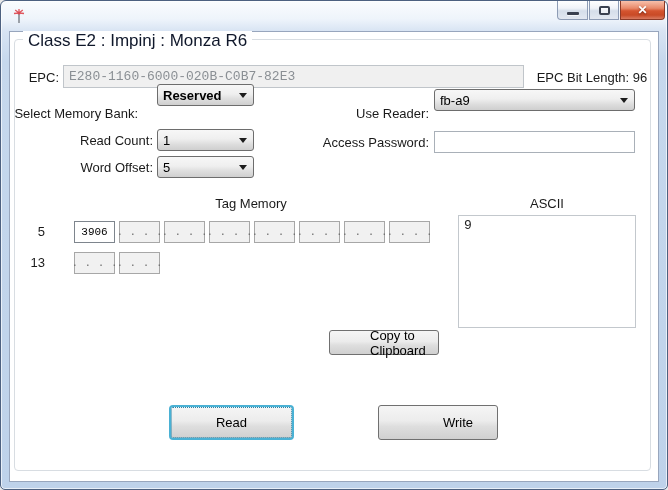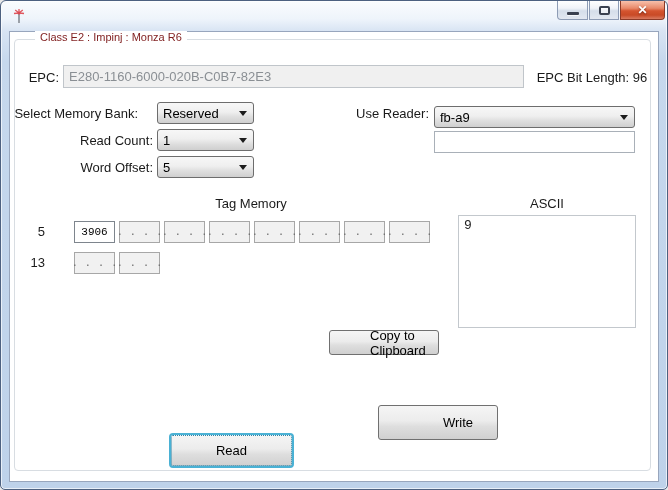--- a/index.html
+++ b/index.html
@@ -37,30 +37,30 @@
     background:linear-gradient(180deg,#f7c0ab,#e8896a 40%,#d4542f 55%,#c94a26 78%,#d97a60);}
   .glyph-min{width:12px;height:3px;background:#3a4150;margin-top:7px;border-radius:1px;box-shadow:0 1px 0 rgba(255,255,255,.7);}
   .glyph-max{width:11px;height:9px;border:2px solid #3a4150;border-radius:2px;background:rgba(255,255,255,.55);box-sizing:border-box;}
   .glyph-close{font-size:12px;font-weight:700;color:#ffffff;text-shadow:0 1px 2px rgba(70,12,0,.65);line-height:1;}
   
   .groupbox{
     position:absolute;left:13px;top:38px;width:637px;height:432px;box-sizing:border-box;
     border:1px solid #d8dde2;border-radius:4px;z-index:2;
   }
   .groupbox-title{
-    position:absolute;left:20px;top:-9px;background:#ffffff;padding:0 5px;
-    font-size:11px;color:#7f1d1d;white-space:nowrap;
+    position:absolute;left:8px;top:-9px;background:#ffffff;padding:0 5px;
+    font-size:17px;color:#0f172a;white-space:nowrap;
   }
   
   .lbl{position:absolute;font-size:13px;color:#1a1a1a;text-align:right;white-space:nowrap;z-index:3;}
   .static{position:absolute;font-size:13px;color:#1a1a1a;white-space:nowrap;z-index:3;}
   .tb{
     position:absolute;box-sizing:border-box;height:23px;z-index:3;
     background:#ffffff;border:1px solid #a9b0b8;
-    font-family:Liberation Sans, sans-serif;font-size:13px;color:#000;
+    font-family:Liberation Mono, monospace;font-size:13px;color:#000;
     padding:0 5px;outline:none;
   }
   .tb-disabled{background:#f0f0f0;border-color:#c0c5ca;color:#8a8f94;}
   .combo{
     position:absolute;height:22px;box-sizing:border-box;z-index:3;
     border:1px solid #6d6d6d;border-radius:3px;
     background:linear-gradient(180deg,#f7f7f7,#efefef 45%,#dedede 70%,#cfcfcf);
     font-size:13px;color:#000;display:flex;align-items:center;
     padding:0 18px 0 5px;cursor:default;
   }
@@ -85,21 +85,21 @@
     font-family:"Liberation Mono",monospace;font-size:13px;color:#222;padding:2px 5px;
   }
   
   .btn{
     position:absolute;box-sizing:border-box;z-index:3;
     border:1px solid #707070;border-radius:3px;
     background:linear-gradient(180deg,#f5f5f5,#ececec 45%,#dedede 62%,#d0d0d0);
     font-family:"Liberation Sans",sans-serif;font-size:13px;color:#000;
     display:flex;align-items:center;justify-content:center;cursor:default;padding-left:40px;
   }
-  .btn-focused{border:2px solid #4ab1d4;border-radius:4px;padding:0;margin-top:28px;}
+  .btn-focused{border:2px solid #4ab1d4;border-radius:4px;padding:0;}
   .focus-ring{position:absolute;inset:0;border:1px dotted #2f84a6;border-radius:2px;display:flex;align-items:center;justify-content:center;}
   .status{
     position:absolute;left:35px;top:356px;width:600px;height:22px;box-sizing:border-box;z-index:3;
     background:#f0f0f0;border:1px solid #c6c6c6;
     display:flex;align-items:center;padding:0 6px;
     font-family:"Liberation Mono",monospace;font-size:13px;color:#0b8040;white-space:pre;
   }
 </style>
 </head>
 <body>
@@ -131,43 +131,44 @@
 
   <div class="groupbox">
     <span class="groupbox-title">Class E2 : Impinj : Monza R6</span>
   </div>
 
   <div class="lbl" style="left:20px;width:38px;top:69px;">EPC:</div>
   <input class="tb tb-disabled" style="left: 62px; top: 64px; width: 461px;" disabled="" value="E280-1160-6000-020B-C0B7-82E3">
   <div class="static" style="left:528px;top:69px;width:126px;text-align:center;">EPC Bit Length: 96</div>
 
   <div class="lbl" style="left:5px;width:132px;top:105px;">Select Memory Bank:</div>
-  <div class="combo" style="left:156px;top:101px;width:97px;">
+  <div class="combo" style="left:156px;top:83px;width:97px;font-weight:bold;">
     <span class="val">Reserved</span>
     <span class="arrow"></span>
   </div>
 
   <div class="lbl" style="left:20px;width:132px;top:132px;">Read Count:</div>
   <div class="combo" style="left:156px;top:128px;width:97px;">
     <span class="val">1</span>
     <span class="arrow"></span>
   </div>
 
   <div class="lbl" style="left:20px;width:132px;top:159px;">Word Offset:</div>
   <div class="combo" style="left:156px;top:155px;width:97px;">
     <span class="val">5</span>
     <span class="arrow"></span>
   </div>
 
   <div class="lbl" style="left:300px;width:128px;top:105px;">Use Reader:</div>
-  <div class="combo" style="left:433px;top:105px;width:201px;">
+  <div class="combo" style="left:433px;top:88px;width:201px;">
     <span class="val">fb-a9</span>
     <span class="arrow"></span>
   </div>
 
+  <div class="lbl" style="left:300px;width:128px;top:134px;">Access Password:</div>
   <input class="tb" style="left: 433px; top: 130px; width: 201px; height: 22px;" value="">
 
   <div class="sec-title" style="left:457px;width:178px;top:195px;">ASCII</div>
   <div class="sec-title" style="left:60px;width:380px;top:195px;">Tag Memory</div>
 
   <div class="rowlbl" style="top:223px;">5</div>
   <div class="cell enabled" style="left:73px;top:220px;">3906</div>
   <div class="cell" style="left:118px;top:220px;">. . . .</div>
   <div class="cell" style="left:163px;top:220px;">. . . .</div>
   <div class="cell" style="left:208px;top:220px;">. . . .</div>

